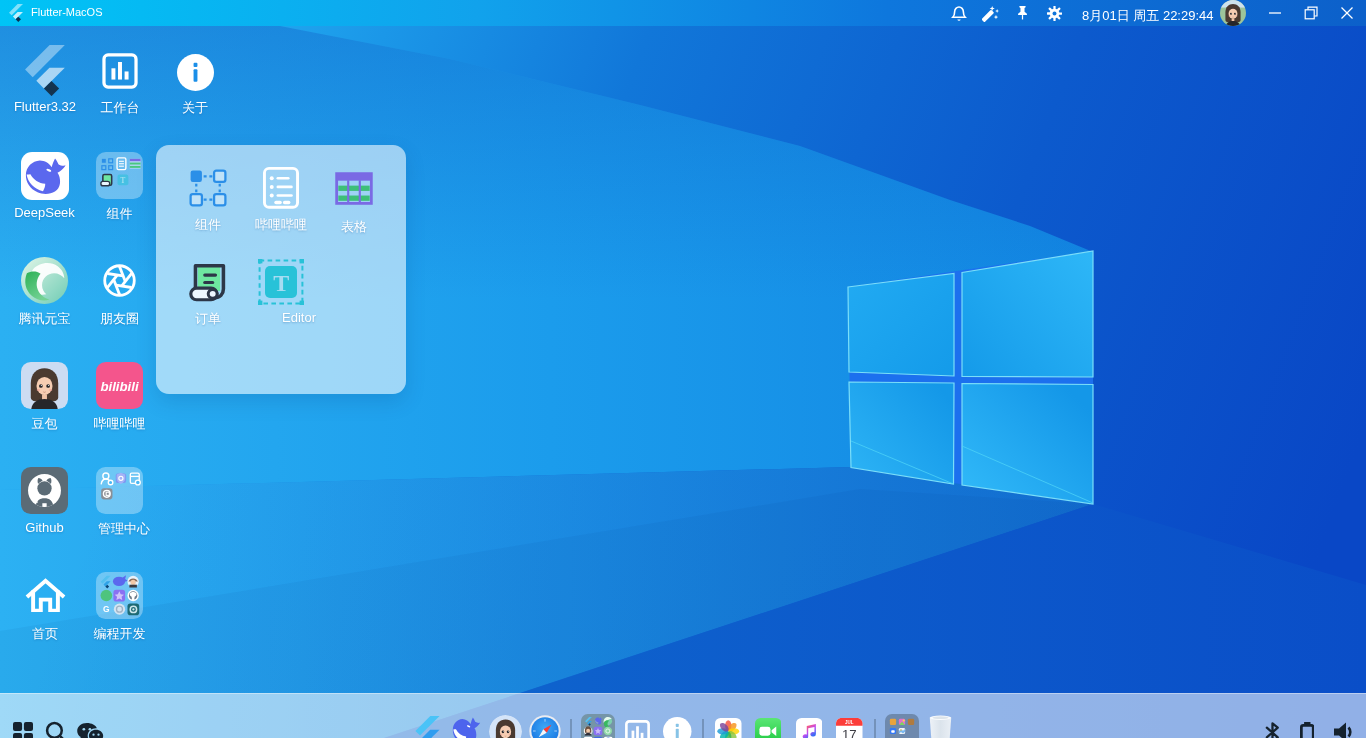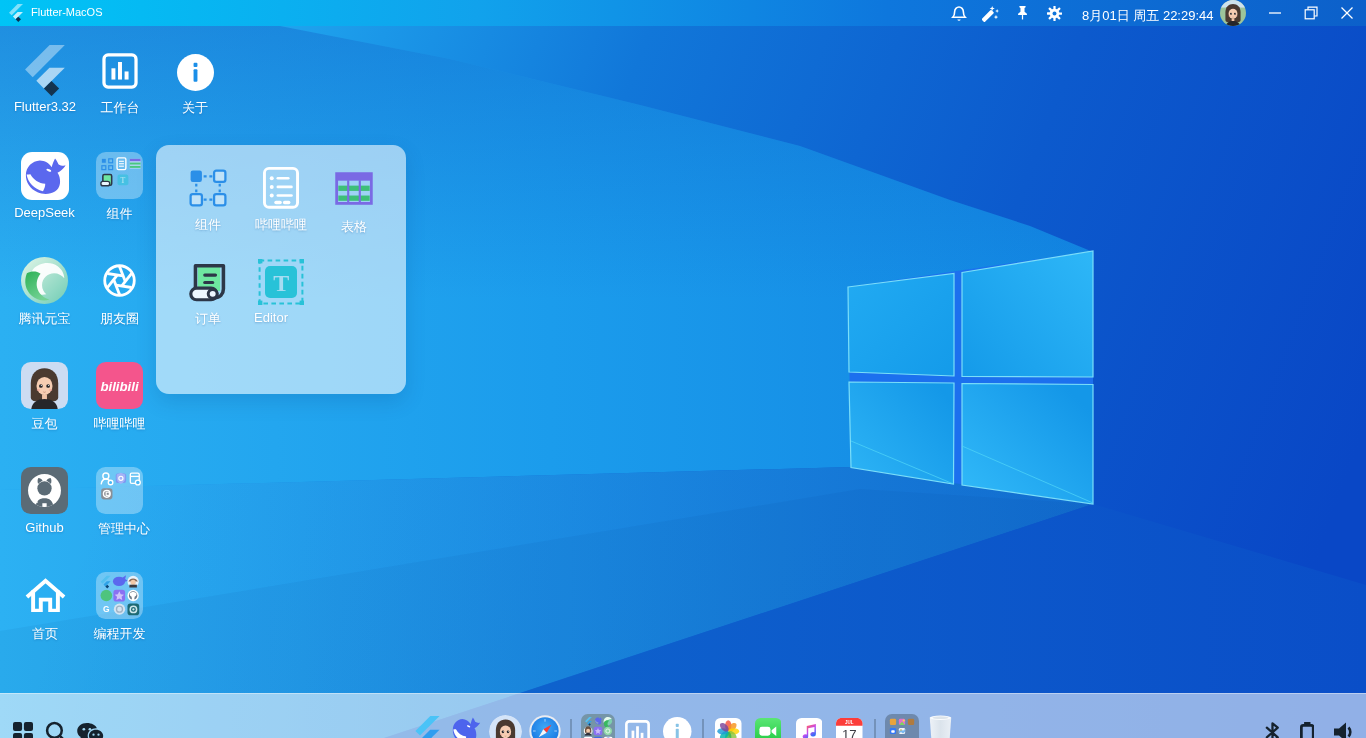--- a/index.html
+++ b/index.html
@@ -401,21 +401,21 @@
         <rect x="7" y="7" width="32" height="32" rx="5" fill="#28c2d8"></rect>
         <text x="23.3" y="31.5" font-family="Liberation Serif,serif" font-size="24" font-weight="bold" fill="#a5dcf2" text-anchor="middle">T</text>
         <rect x="1.6" y="1.6" width="42.8" height="42.8" fill="none" stroke="#28c2d8" stroke-width="2" stroke-dasharray="4.6 3.4"></rect>
         <g fill="#28c2d8">
           <rect x="-.6" y="-.6" width="5" height="5"></rect>
           <rect x="41.6" y="-.6" width="5" height="5"></rect>
           <rect x="-.6" y="41.6" width="5" height="5"></rect>
           <rect x="41.6" y="41.6" width="5" height="5"></rect>
         </g>
       </svg></div>
-    <div class="lbl" style="left:216px;top:310px">Editor</div>
+    <div class="lbl" style="left:244px;top:310px">Editor</div>
     <div id="dock"></div>
     <div style="position:absolute;left:0;top:16px;width:1079px;height:738px;z-index:25;pointer-events:none">
       <div class="abs" style="left:12.5px;top:706px;width:20px;height:20px"><svg width="20" height="20" viewBox="0 0 19.8 19.8" style="">
           <g fill="#15222e">
             <rect x="0" y="0" width="9" height="9" rx="2"></rect>
             <rect x="10.8" y="0" width="9" height="9" rx="2"></rect>
             <rect x="0" y="10.8" width="9" height="9" rx="2"></rect>
             <rect x="10.8" y="10.8" width="9" height="9" rx="2"></rect>
           </g>
         </svg></div>

